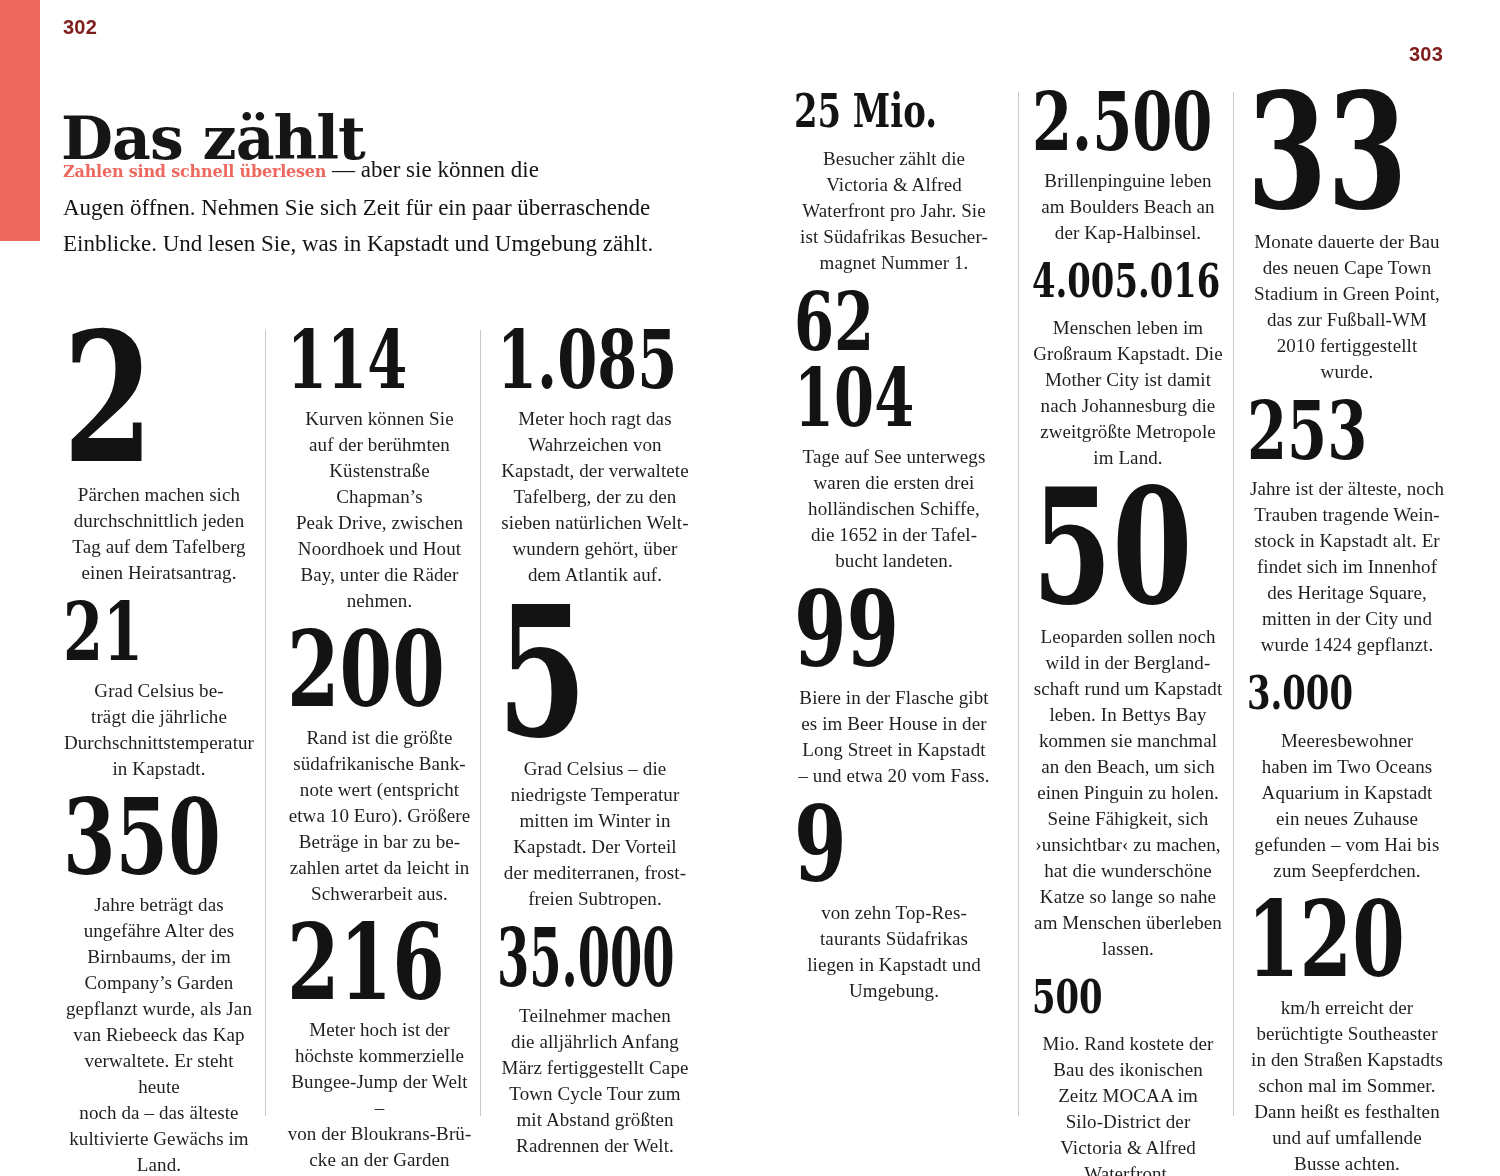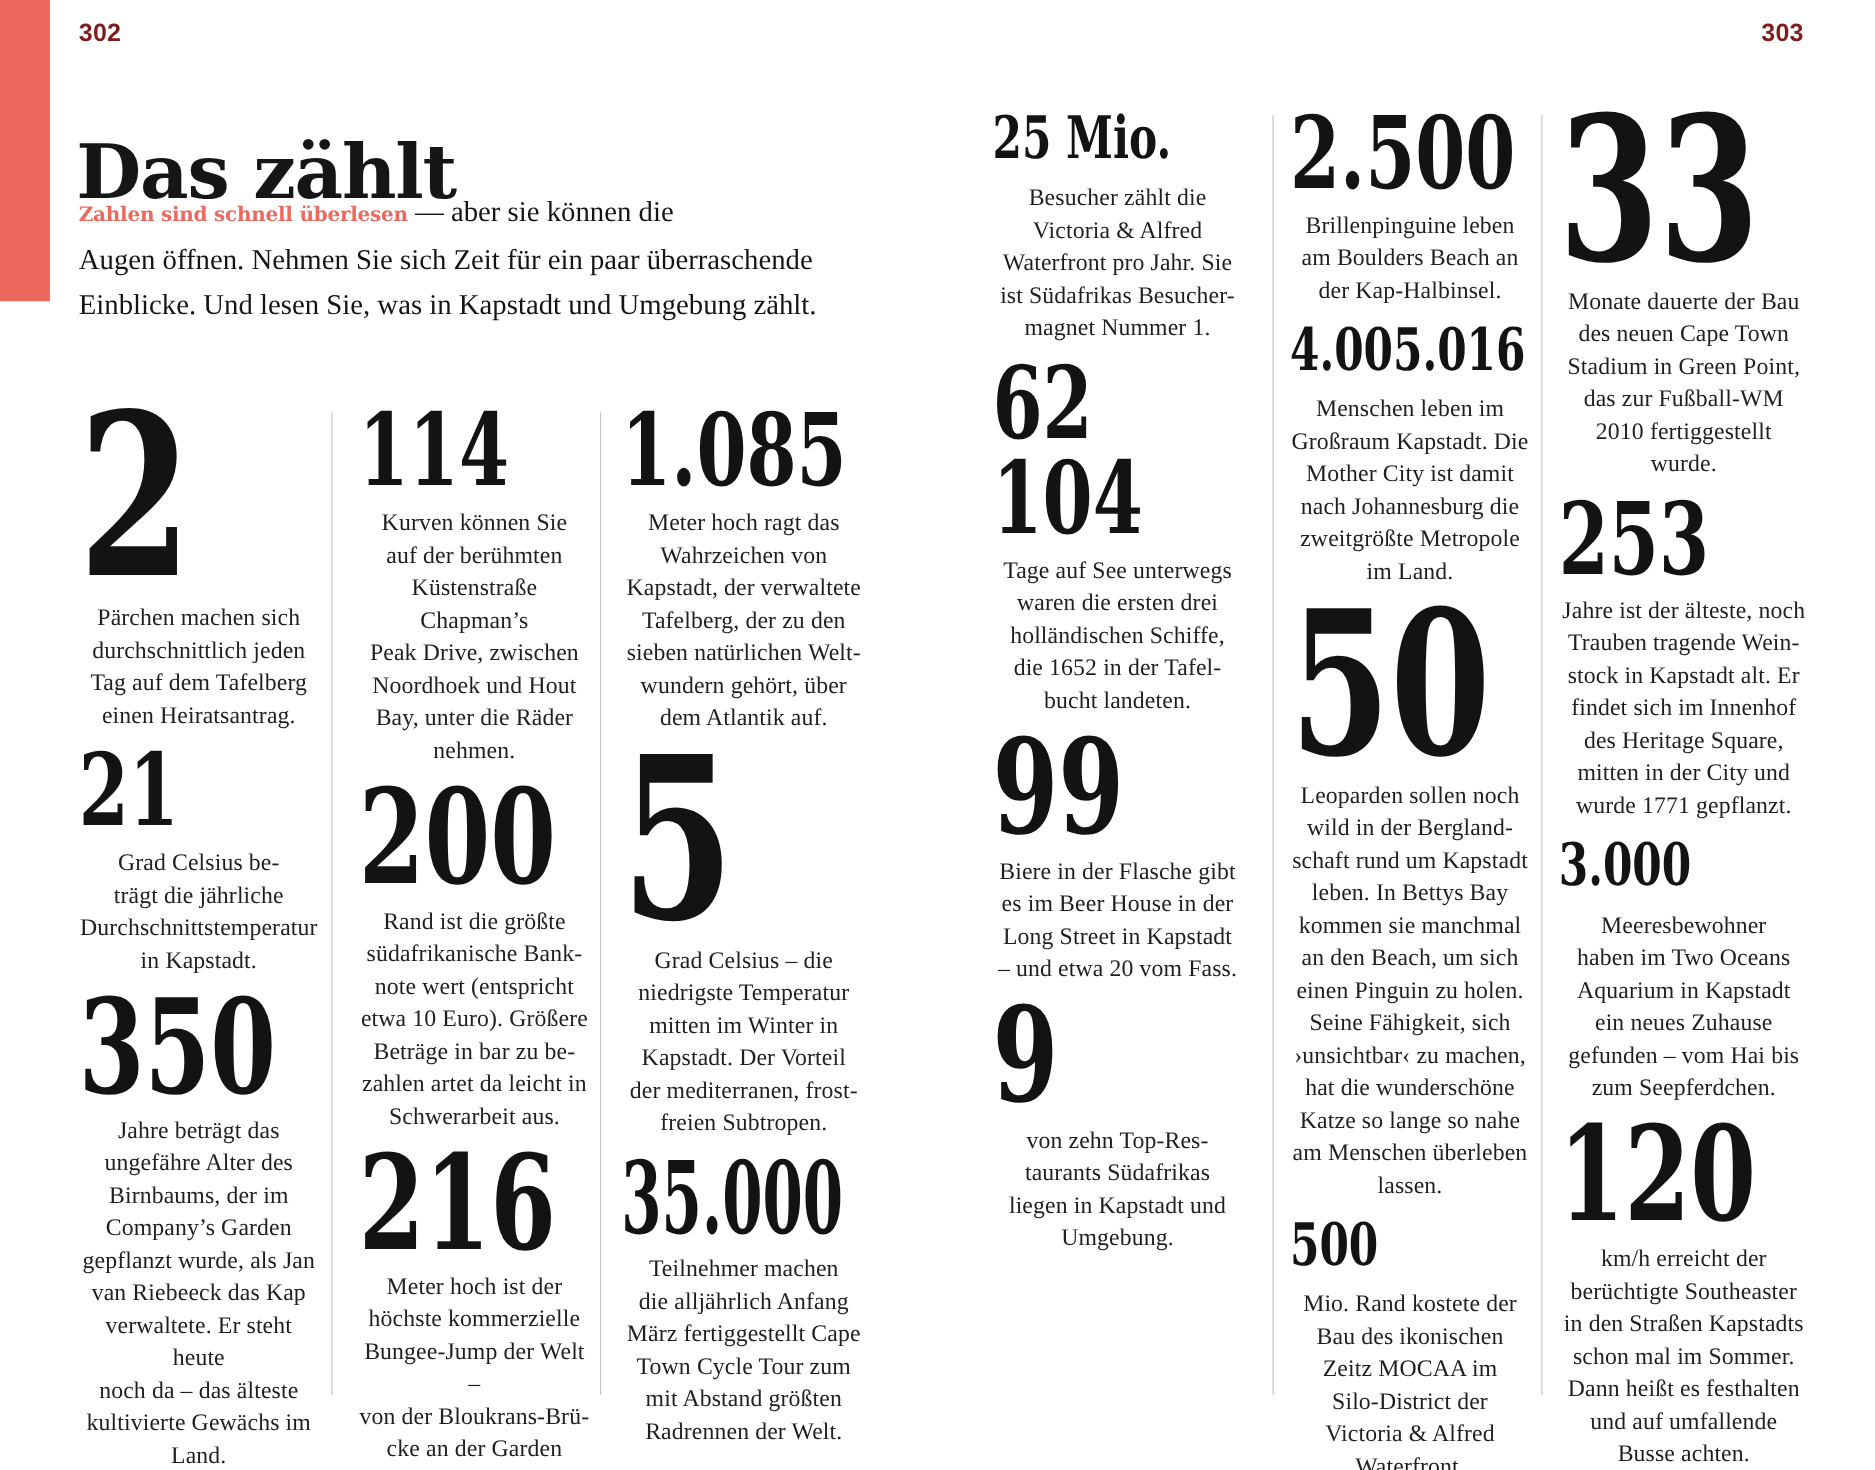--- a/index.html
+++ b/index.html
@@ -5,21 +5,21 @@
   html,body{margin:0;padding:0;background:#ffffff;}
   body{width:1500px;height:1176px;overflow:hidden;position:relative;
        font-family:"Liberation Serif",serif;color:#1b1b1b;}
   .page{position:absolute;inset:0;width:1500px;height:1176px;background:#fff;}
 
   .accent-bar{position:absolute;left:0;top:0;width:40px;height:241px;background:#ed695f;}
 
   .pagenum{position:absolute;top:16px;font-family:"Liberation Sans",sans-serif;
            font-weight:bold;font-size:20px;letter-spacing:.2px;color:#7f1d1d;}
   .pagenum-left{left:63px;}
-  .pagenum-right{right:57px;}
+  .pagenum-right{right:57px;margin-top:27px;}
 
   .title{position:absolute;left:61px;top:68px;font-family:"DejaVu Serif",serif;
          font-weight:bold;font-size:60px;line-height:1;letter-spacing:-1px;color:#161616;}
 
   .intro{position:absolute;left:63px;top:152px;width:680px;margin:0;
          font-size:23px;line-height:36px;white-space:pre-line;color:#141414;}
   .intro .hl{font-family:"DejaVu Serif",serif;font-weight:bold;color:#e75a52;
              font-size:16px;letter-spacing:-.2px;}
 
   .divider{position:absolute;width:1px;background:#c9c9c9;}
@@ -252,21 +252,21 @@
 wurde.</p>
       </div>
       <div class="item">
         <div class="num md">253</div>
         <p class="caption">Jahre ist der älteste, noch
 Trauben tragende Wein-
 stock in Kapstadt alt. Er
 findet sich im Innenhof
 des Heritage Square,
 mitten in der City und
-wurde 1771 gepflanzt.</p>
+wurde 1424 gepflanzt.</p>
       </div>
       <div class="item">
         <div class="num sm">3.000</div>
         <p class="caption">Meeresbewohner
 haben im Two Oceans
 Aquarium in Kapstadt
 ein neues Zuhause
 gefunden – vom Hai bis
 zum Seepferdchen.</p>
       </div>

